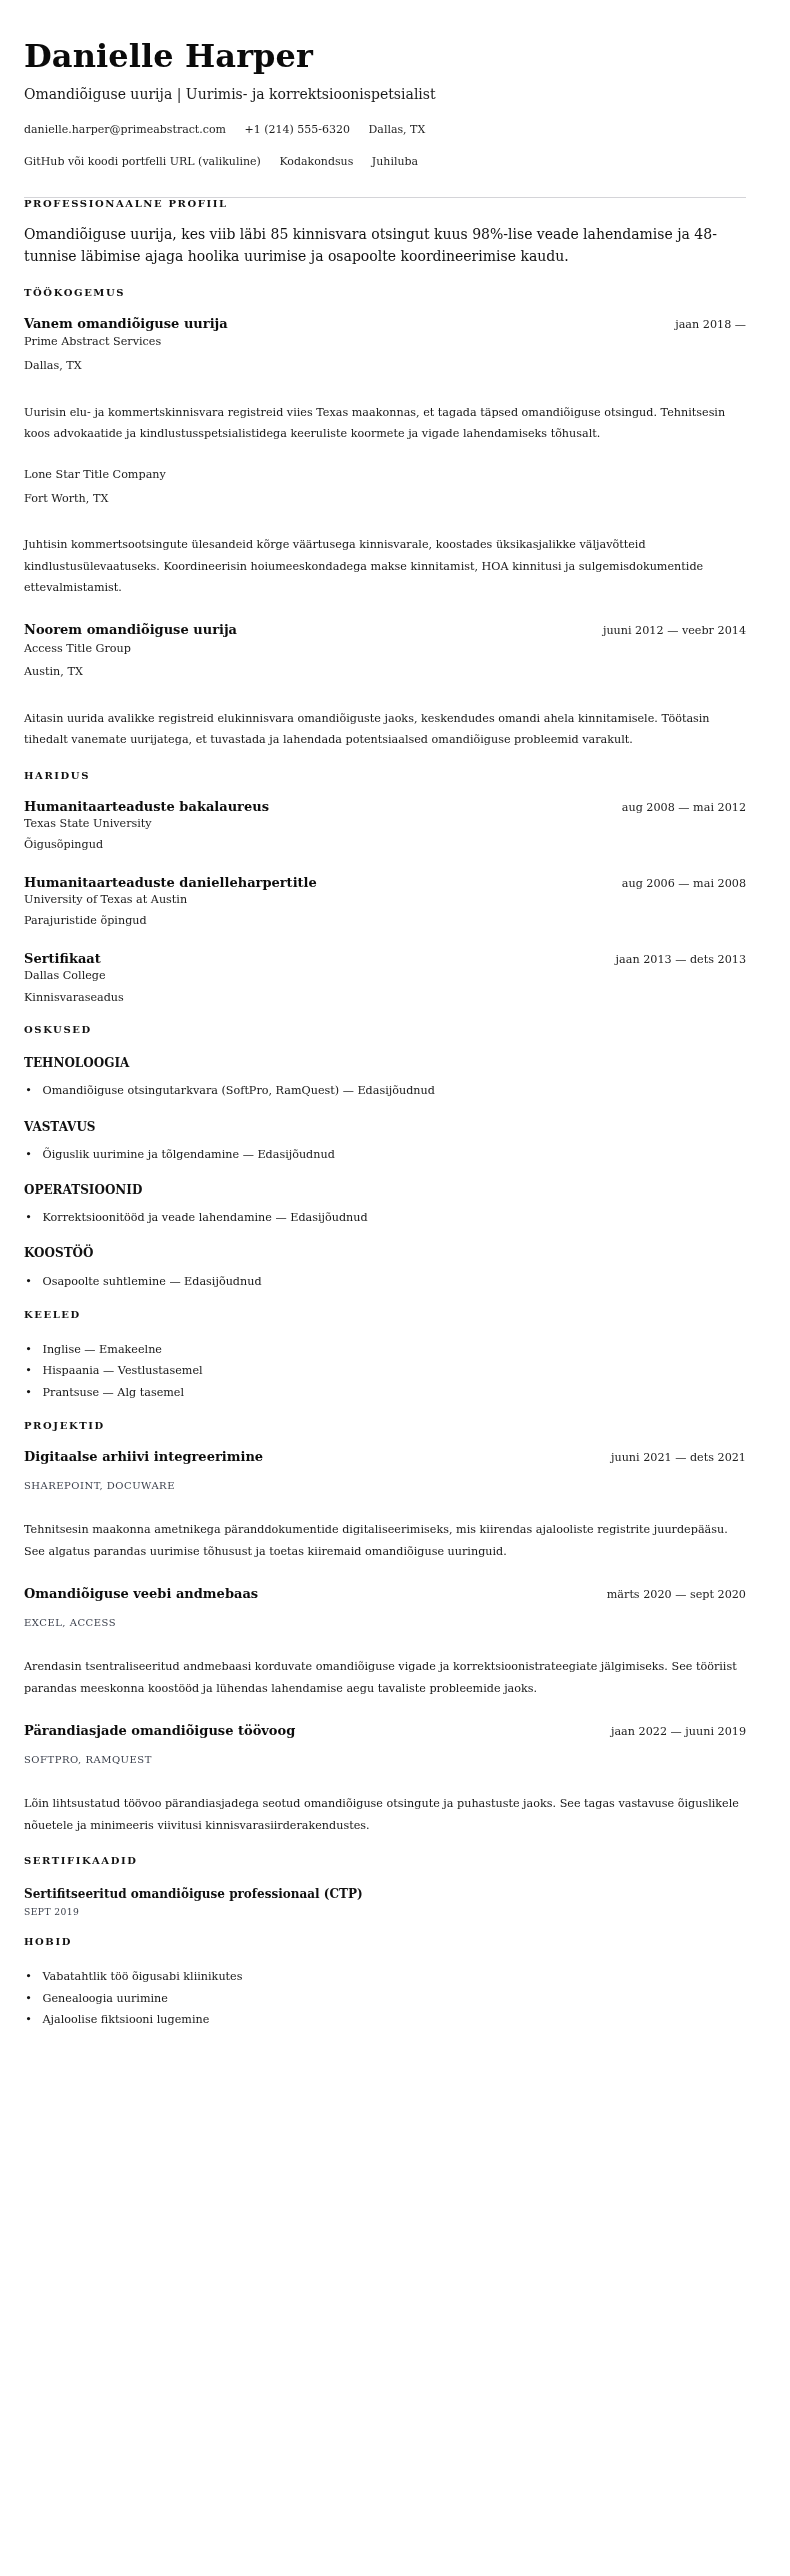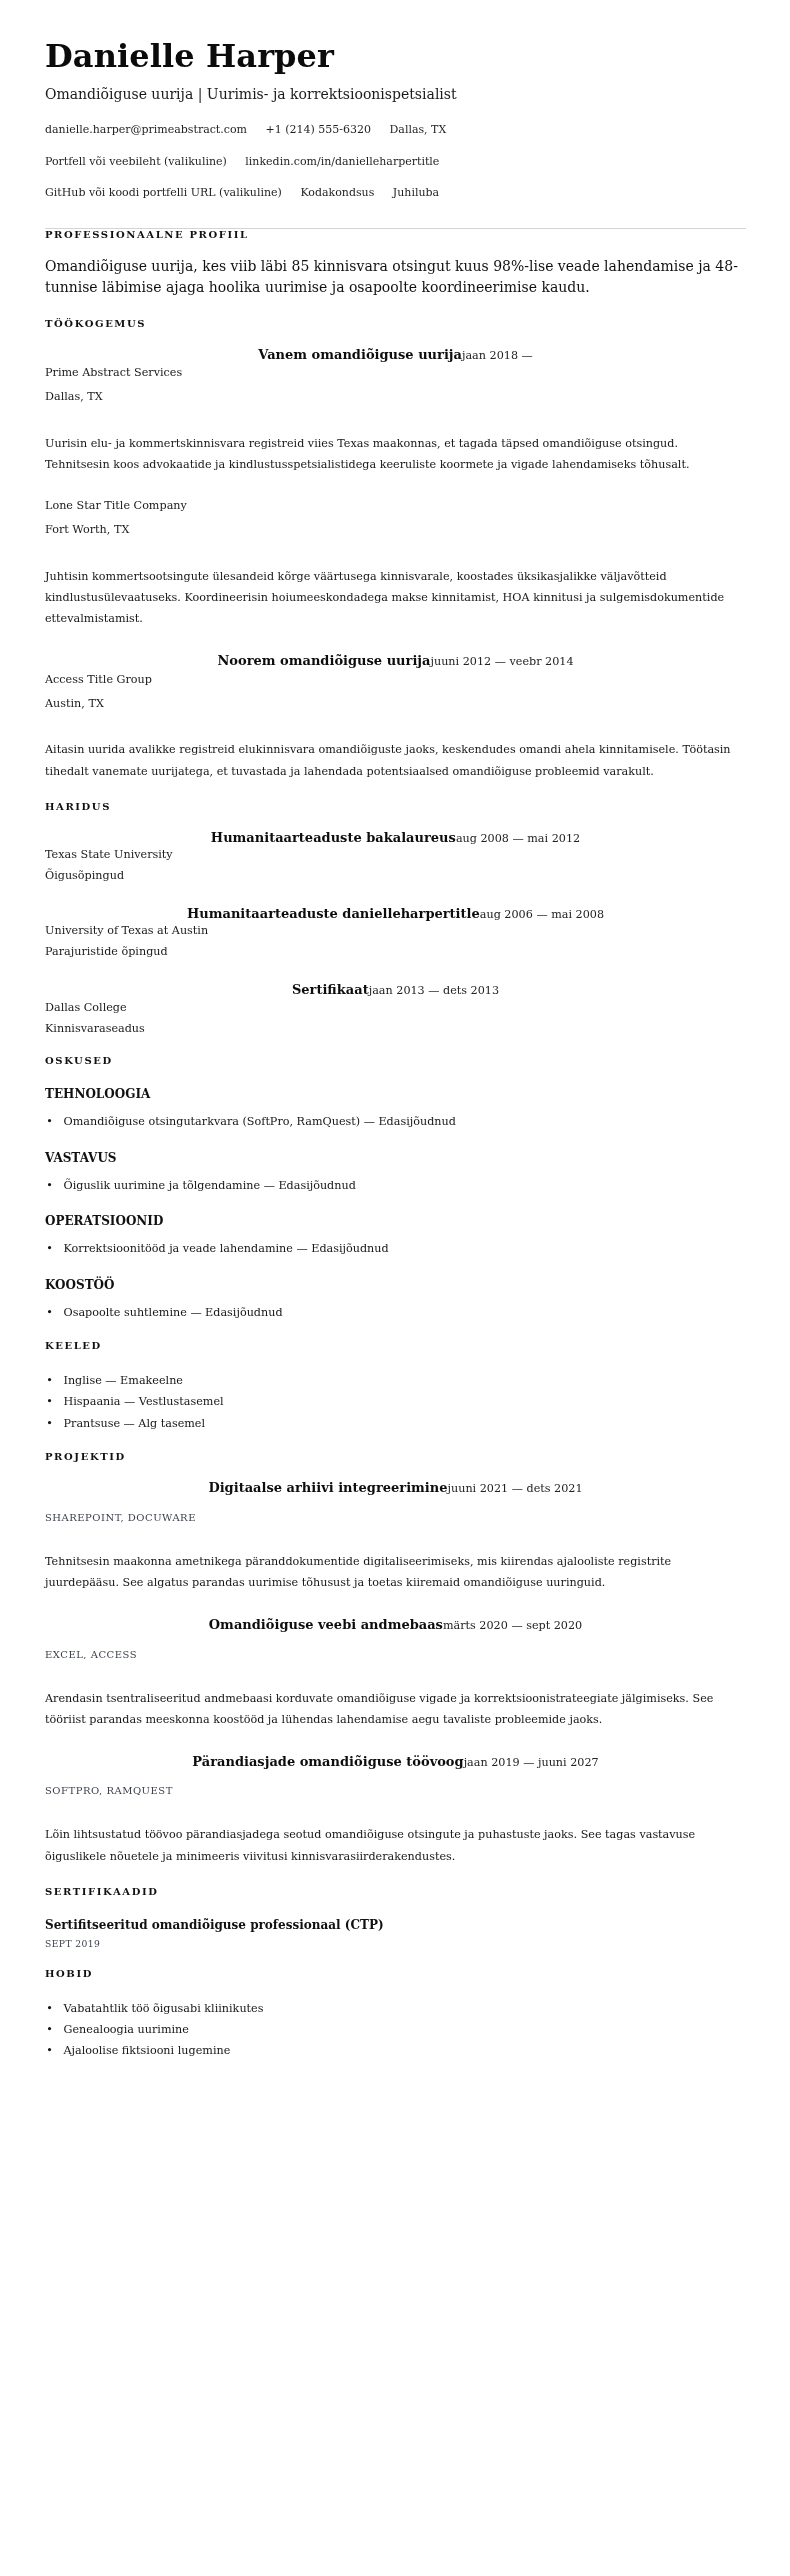--- a/index.html
+++ b/index.html
@@ -2,41 +2,41 @@
 <html style="font-size:10.5px"><head>
 <meta charset="utf-8">
 <style>
   * { box-sizing: border-box; margin: 0; padding: 0; }
   html, body { background: #ffffff; }
   body {
     width: 791px;
     font-family: "DejaVu Serif", serif;
     color: #111111;
   }
-  .page { padding: 38px 45px 40px 45px; }
+  .page { padding: 38px 45px 40px 24px; }
 
   
   .name { font-size: 32px; font-weight: bold; line-height: 1.15; color: #0b0b0b; letter-spacing: 0.1px; }
   .headline { font-size: 14px; line-height: 1.3; margin-top: 10.5px; color: #1a1a1a; }
   .contact-row { font-size: 11px; line-height: 1.2; color: #1f1f1f; display: flex; flex-wrap: wrap; gap: 0 18.5px; }
   .contact-row.first { margin-top: 20px; }
   .contact-row + .contact-row { margin-top: 18px; }
   .divider { border: 0; border-top: 1.3px solid #d4d4d8; margin-top: 29px; }
 
   
   .section-title {
     font-size: 10px; font-weight: bold; letter-spacing: 1.6px; text-transform: uppercase;
     color: #111; line-height: 1.2;
   }
   .profile .section-title { }
   .profile-text { font-size: 14px; line-height: 1.55; margin-top: 14.5px; color: #111; }
 
   .section { margin-top: 19px; }
   .entry { margin-top: 17px; }
-  .entry-head { display: flex; justify-content: center; align-items: baseline; }
+  .entry-head { display: flex; justify-content: space-between; align-items: baseline; }
   .entry-title { font-size: 13px; font-weight: bold; line-height: 1.3; color: #0d0d0d; }
   .entry-date { font-size: 11.2px; color: #222; white-space: nowrap; }
   .entry-org { font-size: 11.2px; line-height: 1.3; margin-top: 2.6px; color: #1a1a1a; }
   .entry-loc { font-size: 11.2px; line-height: 1.3; margin-top: 9.2px; color: #1a1a1a; }
   .entry-desc { font-size: 11.2px; line-height: 1.9; margin-top: 28px; color: #161616; }
   .job + .job { margin-top: 24px; }
 
   .edu .entry-org { margin-top: 1.3px; }
   .edu .entry-loc { margin-top: 6.6px; }
   .edu + .edu { margin-top: 22.4px; }
@@ -64,24 +64,20 @@
   <header>
     <h1 class="name">Danielle Harper</h1>
     <div class="headline">Omandiõiguse uurija | Uurimis- ja korrektsioonispetsialist</div>
 
     <div class="contact-row first">
       <span>danielle.harper@primeabstract.com</span>
       <span>+1 (214) 555-6320</span>
       <span>Dallas, TX</span>
     </div>
     <div class="contact-row">
-      <span>Portfell või veebileht (valikuline)</span>
-      <span>linkedin.com/in/danielleharpertitle</span>
-    </div>
-    <div class="contact-row">
       <span>GitHub või koodi portfelli URL (valikuline)</span>
       <span>Kodakondsus</span>
       <span>Juhiluba</span>
     </div>
     <hr class="divider">
   </header>
 
   <section class="profile">
     <h2 class="section-title">Professionaalne profiil</h2>
     <p class="profile-text">Omandiõiguse uurija, kes viib läbi 85 kinnisvara otsingut kuus 98%-lise veade lahendamise ja 48-tunnise läbimise ajaga hoolika uurimise ja osapoolte koordineerimise kaudu.</p>
@@ -198,21 +194,21 @@
         <span class="entry-title">Omandiõiguse veebi andmebaas</span>
         <span class="entry-date">märts 2020 — sept 2020</span>
       </div>
       <div class="entry-tags">Excel, Access</div>
       <p class="entry-desc">Arendasin tsentraliseeritud andmebaasi korduvate omandiõiguse vigade ja korrektsioonistrateegiate jälgimiseks. See tööriist parandas meeskonna koostööd ja lühendas lahendamise aegu tavaliste probleemide jaoks.</p>
     </div>
 
     <div class="entry project">
       <div class="entry-head">
         <span class="entry-title">Pärandiasjade omandiõiguse töövoog</span>
-        <span class="entry-date">jaan 2019 — juuni 2027</span>
+        <span class="entry-date">jaan 2022 — juuni 2019</span>
       </div>
       <div class="entry-tags">SoftPro, RamQuest</div>
       <p class="entry-desc">Lõin lihtsustatud töövoo pärandiasjadega seotud omandiõiguse otsingute ja puhastuste jaoks. See tagas vastavuse õiguslikele nõuetele ja minimeeris viivitusi kinnisvarasiirderakendustes.</p>
     </div>
   </section>
 
   <section class="section">
     <h2 class="section-title">Sertifikaadid</h2>
     <div class="cert-title">Sertifitseeritud omandiõiguse professionaal (CTP)</div>
     <div class="cert-date">Sept 2019</div>

